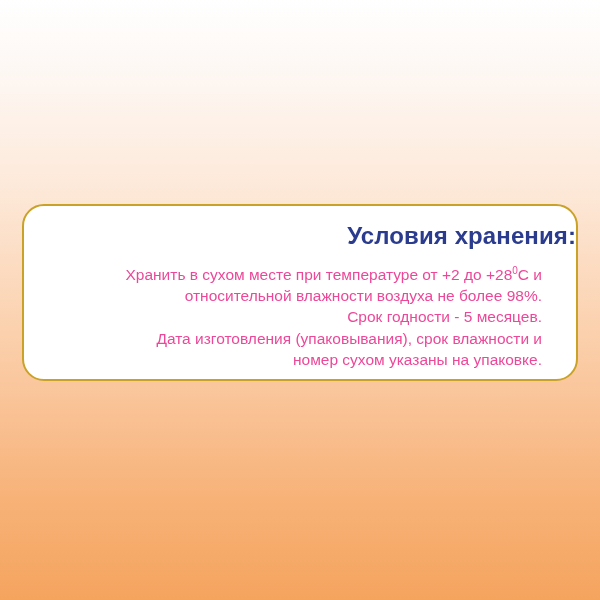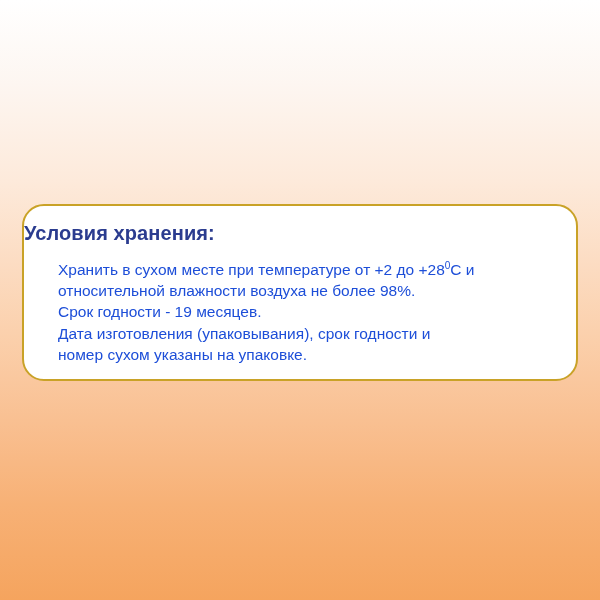--- a/index.html
+++ b/index.html
@@ -32,32 +32,33 @@
     left: 22px;
     top: 204px;
     width: 556px;
     height: 177px;
     background: #ffffff;
     border: 2px solid #c9a227;
     border-radius: 22px;
     box-sizing: border-box;
   }
   .card-title {
-    text-align: left;
+    text-align: right;
     color: #2b3c8f;
-    font-size: 20px;
+    font-size: 24px;
     font-weight: bold;
     margin-top: 16px;
     letter-spacing: 0.1px;
   }
   .card-body {
     margin: 14px 34px 0 34px;
-    color: #1d4ed8;
+    color: #ec4899;
     font-size: 15.5px;
     line-height: 1.37;
+    text-align: right;
   }
   .card-body p {
     margin: 0;
   }
   .card-body sup {
     font-size: 10px;
     vertical-align: super;
     line-height: 0;
   }
 </style>
@@ -66,20 +67,20 @@
 
 <div class="page">
 
   <div class="card">
 
     <div class="card-title">Условия хранения:</div>
 
     <div class="card-body">
       <p><span>Хранить в сухом месте при температуре от +2 до +28</span><sup>0</sup><span>С и</span></p>
       <p>относительной влажности воздуха не более 98%.</p>
-      <p>Срок годности - 19 месяцев.</p>
-      <p>Дата изготовления (упаковывания), срок годности и</p>
+      <p>Срок годности - 5 месяцев.</p>
+      <p>Дата изготовления (упаковывания), срок влажности и</p>
       <p>номер сухом указаны на упаковке.</p>
     </div>
 
   </div>
 
 </div>
 
 </body></html>

